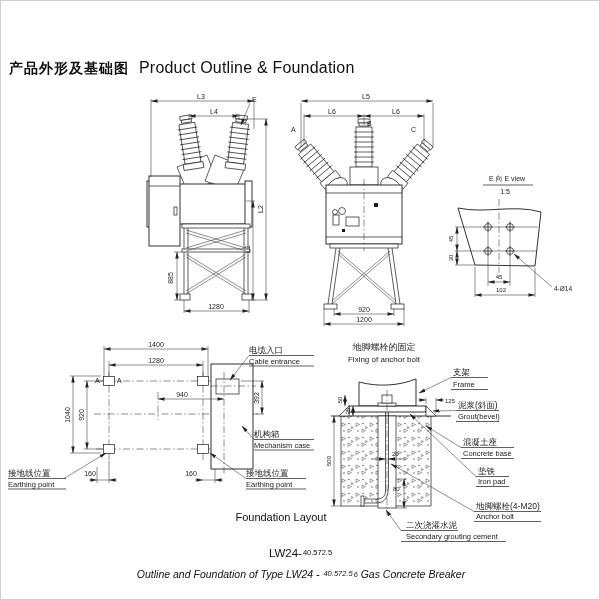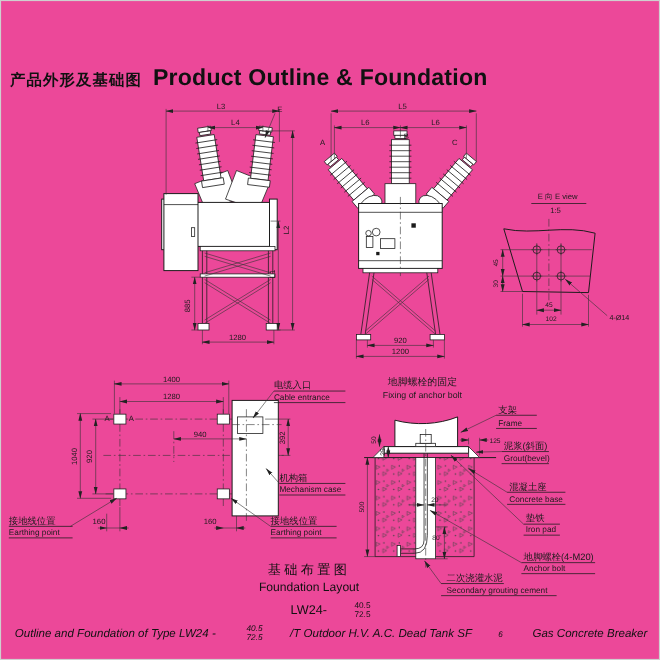--- a/index.html
+++ b/index.html
@@ -1,41 +1,41 @@
 <!DOCTYPE html>
 <html><head>
 <meta charset="utf-8">
 <style>
   html,body{margin:0;padding:0;background:#e8e8e8;}
-  #page{position:relative;width:600px;height:600px;background:#ec4899;border:1px solid #cfcfcf;
+  #page{position:relative;width:600px;height:600px;background:#ffffff;border:1px solid #cfcfcf;
         box-sizing:border-box;overflow:hidden;font-family:"Liberation Sans",sans-serif;color:#111;}
   svg{position:absolute;overflow:visible;}
   svg text{font-family:"Liberation Sans",sans-serif;fill:#1b1b1b;stroke:none;}
   .t-dim{font-size:7px;}
   .t-dim-s{font-size:6px;}
   .t-lab{font-size:6.5px;}
   .t-cjk{font-size:8.5px;}
   .t-en{font-size:7.5px;}
   .ln{stroke:#1b1b1b;stroke-width:0.9;fill:none;}
   .ln2{stroke:#1b1b1b;stroke-width:0.7;fill:none;}
   .dim{stroke:#333;stroke-width:0.55;fill:none;}
   .cl{stroke:#333;stroke-width:0.55;fill:none;stroke-dasharray:7 2.5 1.5 2.5;}
   .wh{fill:#ffffff;stroke:#1b1b1b;stroke-width:0.9;}
   .wh2{fill:#ffffff;stroke:#1b1b1b;stroke-width:0.7;}
   .blk{fill:#1b1b1b;stroke:none;}
   #header{position:absolute;left:8px;top:58px;display:flex;align-items:baseline;gap:10px;}
   #header .zh{font-size:14px;font-weight:bold;letter-spacing:1px;}
-  #header .en{font-size:21px;font-weight:bold;letter-spacing:0.2px;}
+  #header .en{font-size:16px;font-weight:normal;letter-spacing:0.2px;}
   #plan-caption{position:absolute;left:175px;top:509px;width:210px;text-align:center;}
   #plan-caption .zh{font-size:12px;letter-spacing:3px;}
   #plan-caption .en{font-size:11px;margin-top:1px;}
-  .footer-line{position:absolute;left:0;width:600px;display:flex;justify-content:center;align-items:center;white-space:pre;gap:24px;}
+  .footer-line{position:absolute;left:0;width:600px;display:flex;justify-content:center;align-items:center;white-space:pre;}
   #footer1{top:546px;font-size:11.5px;}
   #footer2{top:567px;font-size:10.5px;font-style:italic;}
-  .frac{display:inline-flex;flex-direction:column;align-items:center;font-size:7.5px;line-height:1.1;margin:0 1px;}
+  .frac{display:inline-flex;flex-direction:row;align-items:center;font-size:7.5px;line-height:1.1;margin:0 1px;}
   sup{font-size:70%;}
 </style>
 </head>
 <body>
 
 <div id="page">
 
   <div id="header">
     <span class="zh">产品外形及基础图</span>
     <span class="en">Product Outline &amp; Foundation</span>
@@ -400,25 +400,24 @@
     <g>
       <text class="t-cjk" x="80" y="192">二次浇灌水泥</text>
       <line class="ln2" x1="75" y1="194.5" x2="132" y2="194.5"></line>
       <text class="t-en" x="80" y="203">Secondary grouting cement</text>
       <line class="ln2" x1="75" y1="205.5" x2="180" y2="205.5"></line>
       <line class="dim" x1="75" y1="194.5" x2="60" y2="174" marker-end="url(#a5)"></line>
     </g>
   </svg>
 
   <div id="plan-caption">
-    <div class="zh">基础布置图</div>
     <div class="en">Foundation Layout</div>
   </div>
 
   <div id="footer1" class="footer-line">
     <span>LW24-</span><span class="frac"><span>40.5</span><span>72.5</span></span>
   </div>
 
   <div id="footer2" class="footer-line">
-    <span>Outline and Foundation of Type LW24 - </span><span class="frac"><span>40.5</span><span>72.5</span></span><span>/T Outdoor H.V. A.C. Dead Tank SF</span><sup>6</sup><span> Gas Concrete Breaker</span>
+    <span>Outline and Foundation of Type LW24 - </span><span class="frac"><span>40.5</span><span>72.5</span></span><sup>6</sup><span> Gas Concrete Breaker</span>
   </div>
 
 </div>
 
 </body></html>

